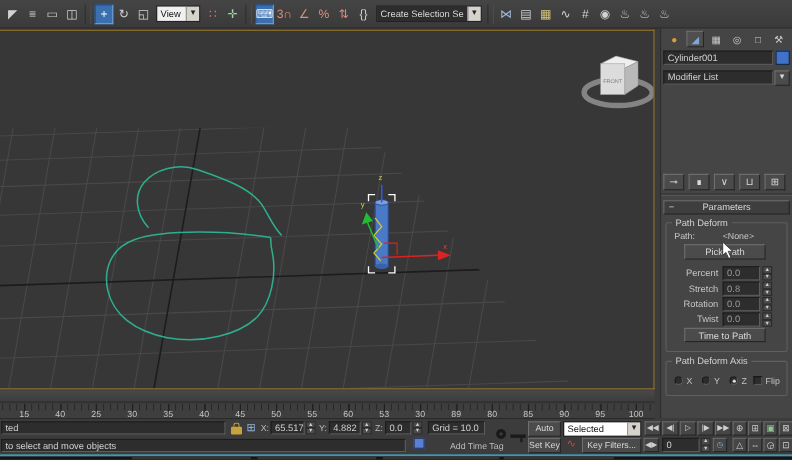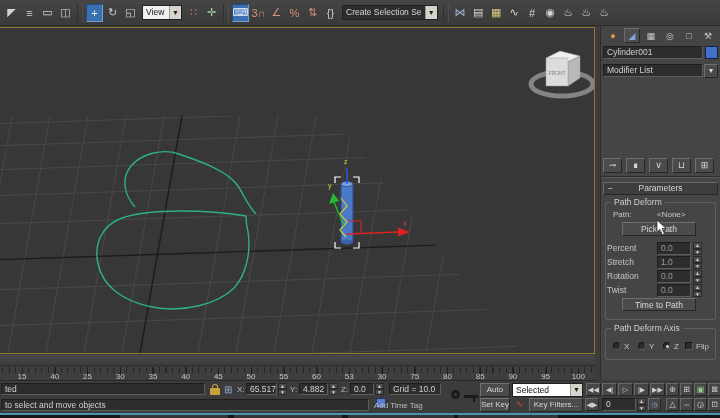--- a/index.html
+++ b/index.html
@@ -59,21 +59,21 @@
   #param-header { position:absolute; left:2px; top:156px; width:115px; height:13px; background:#3e3e3e;
                   border:1px solid; border-color:#6a6a6a #262626 #262626 #6a6a6a;
                   text-align:center; font-size:8.5px; line-height:11px; color:#d6d6d6; }
   #param-header .minus { position:absolute; left:4px; }
   .groupbox { position:absolute; border:1px solid #5f5f5f; border-radius:2px; }
   .grouplabel { position:absolute; top:-6px; left:5px; background:#454545; padding:0 3px; font-size:8.5px; color:#d0d0d0; white-space:nowrap; }
   #grp-pathdeform { left:4px; top:176px; width:111px; height:118px; }
   #grp-axis { left:4px; top:302px; width:111px; height:32px; }
   .spin { position:absolute; width:9px; height:13px; display:flex; flex-direction:column; }
   .spin span { flex:1; background:#4b4b4b; border:1px solid #2a2a2a; color:#cfcfcf; font-size:5px; line-height:4px; text-align:center; }
-  .sprow-label { position:absolute; width:46px; font-size:8.5px; color:#c4c4c4; line-height:13px; }
+  .sprow-label { position:absolute; width:46px; text-align:right; font-size:8.5px; color:#c4c4c4; line-height:13px; }
   .sprow-field { left:56px; width:34px; color:#9b9b9b; }
   .radio { position:absolute; width:8px; height:8px; border-radius:50%; background:#2c2c2c;
            border:1px solid; border-color:#161616 #5a5a5a #5a5a5a #161616; }
   .radio.sel::after { content:""; display:block; width:3px; height:3px; margin:1.5px auto; border-radius:50%; background:#d8d8d8; }
   .rlabel { position:absolute; font-size:8px; color:#c4c4c4; }
   .checkbox { position:absolute; width:8px; height:8px; background:#2c2c2c; border:1px solid; border-color:#161616 #5a5a5a #5a5a5a #161616; }
   #pickpath-cursor { position:absolute; left:55px; top:194px; z-index:5; }
   
   #time-slider { position:absolute; left:0; top:355px; width:595px; height:11px;
                  background:linear-gradient(#494949,#3c3c3c); border-bottom:1px solid #2c2c2c; }
@@ -257,21 +257,21 @@
     <span class="slabel" style="left:56px; top:182px; color:#c8c8c8;">&lt;None&gt;</span>
     <div class="btn3d" style="left:21px; top:196px; width:74px; height:14px;">Pick Path</div>
     <div id="spinner-rows">
         <span class="sprow-label" style="left: 6px; top: 216px;">Percent</span>
         <div class="fld sprow-field" style="top: 216px; position: absolute;">0.0</div>
         <div class="spin" style="position: absolute; left: 92px; top: 216px;">
           <span>▲</span>
           <span>▼</span>
         </div>
         <span class="sprow-label" style="left: 6px; top: 230px;">Stretch</span>
-        <div class="fld sprow-field" style="top: 230px; position: absolute;">1.0</div>
+        <div class="fld sprow-field" style="top: 230px; position: absolute;">0.8</div>
         <div class="spin" style="position: absolute; left: 92px; top: 230px;">
           <span>▲</span>
           <span>▼</span>
         </div>
         <span class="sprow-label" style="left: 6px; top: 244px;">Rotation</span>
         <div class="fld sprow-field" style="top: 244px; position: absolute;">0.0</div>
         <div class="spin" style="position: absolute; left: 92px; top: 244px;">
           <span>▲</span>
           <span>▼</span>
         </div>
@@ -324,21 +324,21 @@
       <div class="ticknum" style="left: 240.075px;">50</div>
       <div class="tickmajor" style="left: 283.8px;"></div>
       <div class="ticknum" style="left: 272.8px;">55</div>
       <div class="tickmajor" style="left: 316.525px;"></div>
       <div class="ticknum" style="left: 305.525px;">60</div>
       <div class="tickmajor" style="left: 349.25px;"></div>
       <div class="ticknum" style="left: 338.25px;">53</div>
       <div class="tickmajor" style="left: 381.975px;"></div>
       <div class="ticknum" style="left: 370.975px;">30</div>
       <div class="tickmajor" style="left: 414.7px;"></div>
-      <div class="ticknum" style="left: 403.7px;">75</div>
+      <div class="ticknum" style="left: 403.7px;">89</div>
       <div class="tickmajor" style="left: 447.425px;"></div>
       <div class="ticknum" style="left: 436.425px;">80</div>
       <div class="tickmajor" style="left: 480.15px;"></div>
       <div class="ticknum" style="left: 469.15px;">85</div>
       <div class="tickmajor" style="left: 512.875px;"></div>
       <div class="ticknum" style="left: 501.875px;">90</div>
       <div class="tickmajor" style="left: 545.6px;"></div>
       <div class="ticknum" style="left: 534.6px;">95</div>
       <div class="tickmajor" style="left: 578.325px;"></div>
       <div class="ticknum" style="left: 567.325px;">100</div>
@@ -390,21 +390,21 @@
       </div>
     <div id="nav-row1">
         <div class="pbtn" style="left: 666px; top: 2px; width: 13px; font-size: 8px;">⊕</div>
         <div class="pbtn" style="left: 680px; top: 2px; width: 13px; font-size: 8px;">⊞</div>
         <div class="pbtn" style="left: 694px; top: 2px; width: 13px; font-size: 8px; color: rgb(143, 201, 143);">▣</div>
         <div class="pbtn" style="left: 708px; top: 2px; width: 13px; font-size: 8px;">⊠</div>
       </div>
 
     <div class="fld" style="left:1px; top:18px; width:368px; height:12px;">to select and move objects</div>
     <div id="timetag-icon"></div>
-    <span class="slabel" style="left:374px; top:18px;">Add Time Tag</span>
+    <span class="slabel" style="left:409px; top:18px;">Add Time Tag</span>
     <div class="btn3d" style="left:480px; top:17px; width:30px; height:14px; line-height:12px; font-size:8px;">Set Key</div>
     <div id="curve-icon">∿</div>
     <div class="btn3d" style="left:529px; top:17px; width:54px; height:14px; line-height:12px; font-size:8px;">Key Filters...</div>
     <div class="pbtn" style="left:585px; top:17px; width:14px;">◀▶</div>
     <div class="fld" style="left:602px; top:17px; width:34px; height:13px;">0</div>
     <div class="spin" style="left:637px; top:17px; position:absolute; height:13px;">
         <span>▲</span>
         <span>▼</span>
       </div>
     <div class="pbtn" style="left:648px; top:17px; width:13px; color:#8fb0d8;">◷</div>

